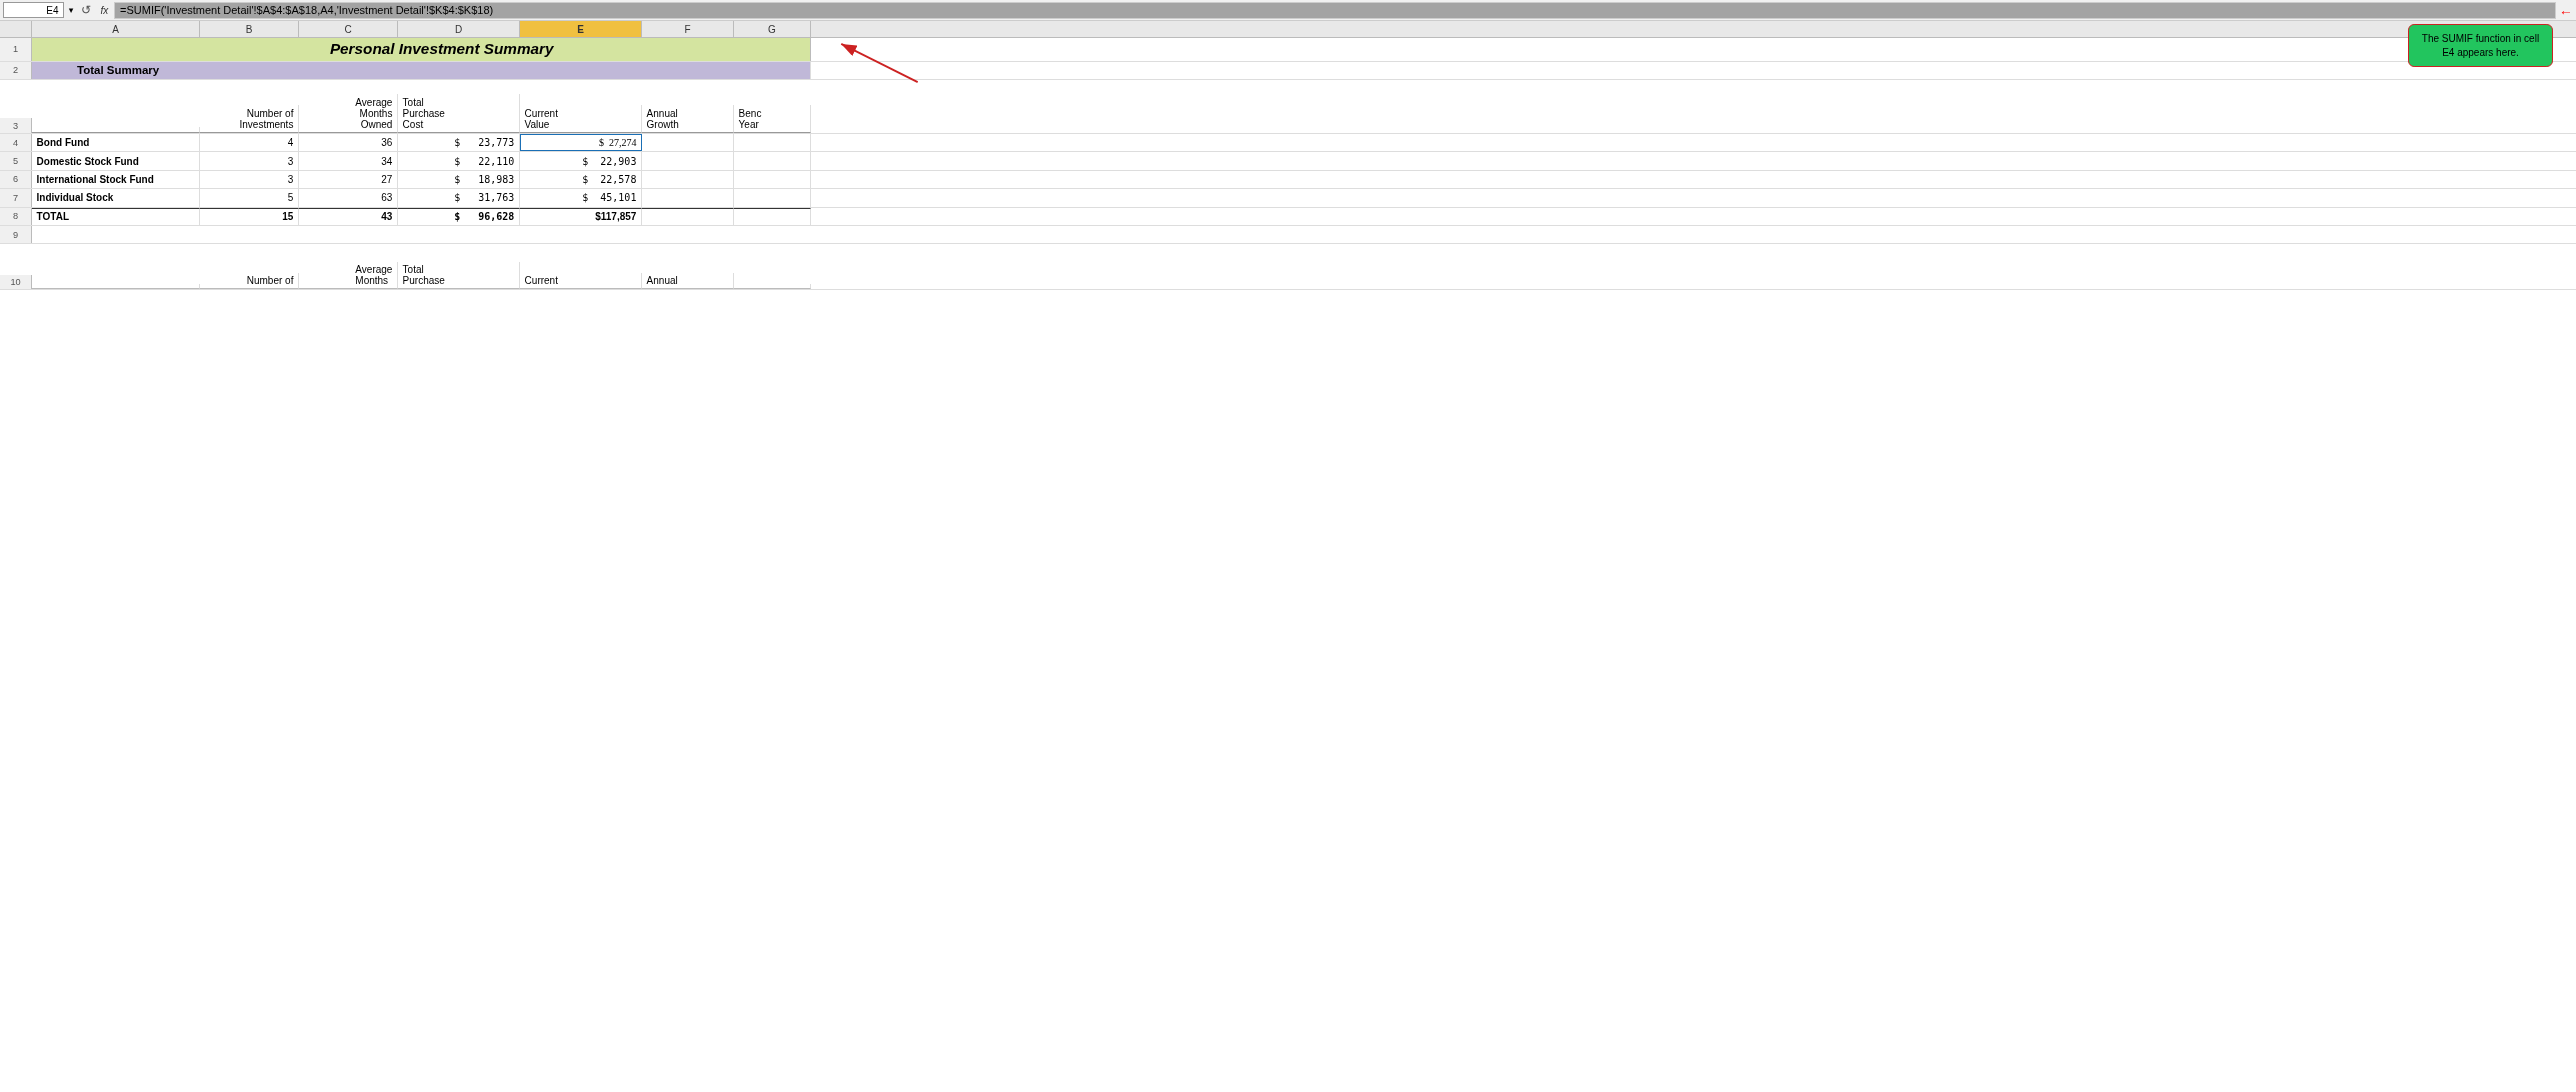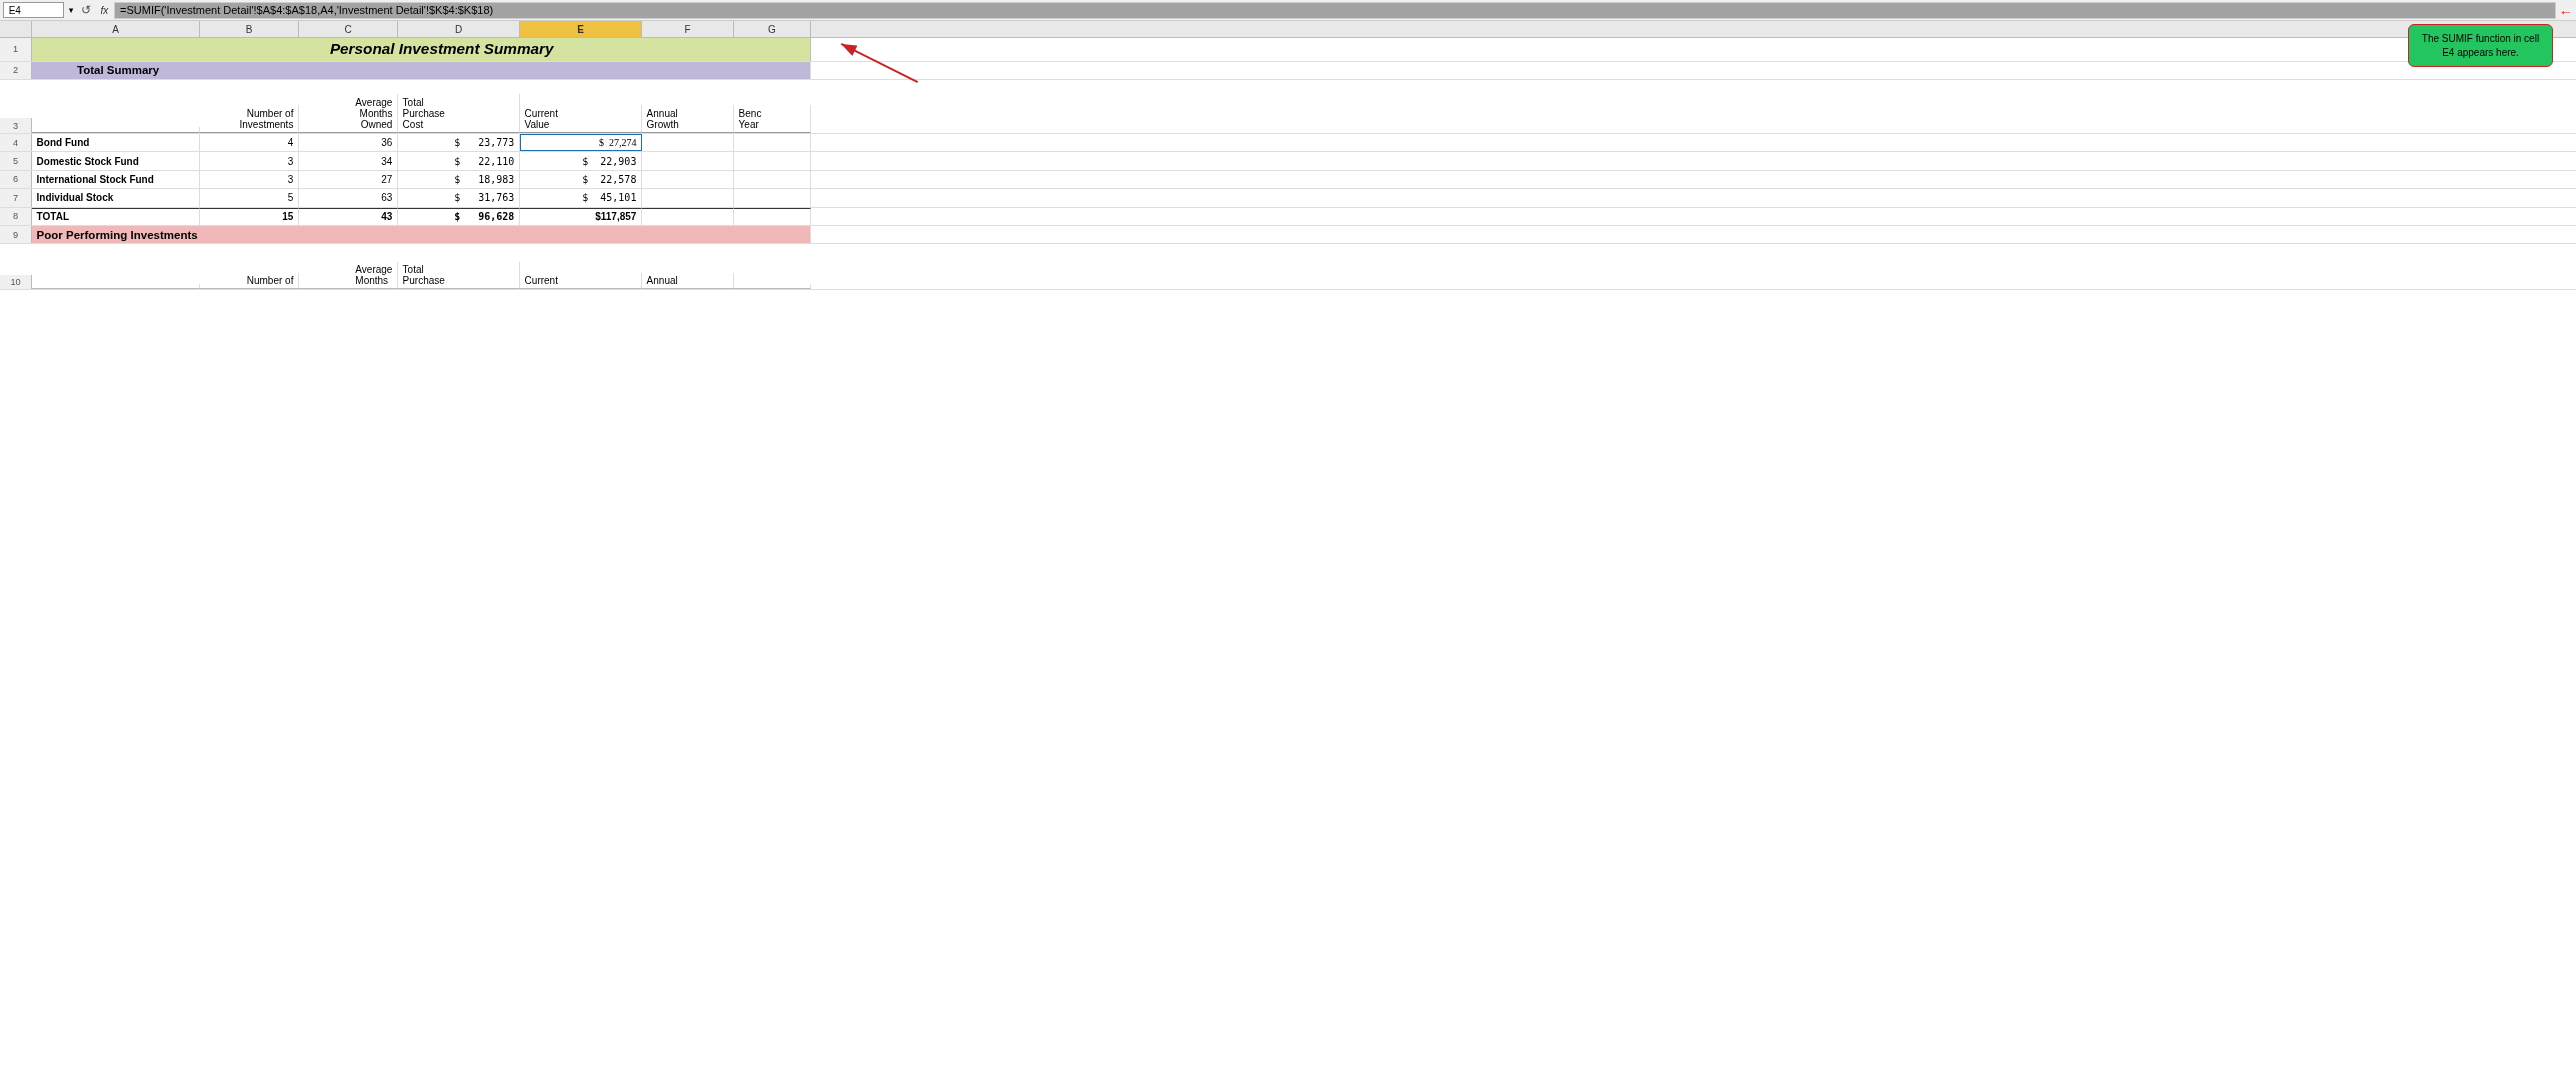--- a/index.html
+++ b/index.html
@@ -19,21 +19,21 @@
       height: 21.4px;
       padding: 0 3.1px;
       gap: 3.1px;
     }
     .cell-ref-box {
       border: 0.8px solid #999;
       background: #fff;
       padding: 1.5px 4.6px;
       font-size: 10px;
       width: 61px;
-      text-align: left;
+      text-align: right;
     }
     .dropdown-arrow {
       font-size: 7.7px;
       cursor: pointer;
     }
     .undo-btn {
       font-size: 12.2px;
       color: #555;
       cursor: pointer;
       padding: 0 3.1px;
@@ -322,21 +322,20 @@
       <div class="cell col-b right bold">15</div>
       <div class="cell col-c right bold">43</div>
       <div class="cell col-d bold" style="justify-content:flex-end; font-family: monospace;">$&nbsp;&nbsp; 96,628</div>
       <div class="cell col-e bold" style="justify-content:flex-end; font-family: Liberation Sans, sans-serif;">$117,857</div>
       <div class="cell col-f"></div>
       <div class="cell col-g"></div>
     </div>
 
     <div class="spreadsheet-row">
       <div class="row-num">9</div>
-      <div class="cell col-a poor-header-cell" style="width: calc(168px + 99px + 99px + 122px + 122px + 92px + 77px); min-width: calc(168px + 99px + 99px + 122px + 122px + 92px + 77px);">Poor Performing Investments</div>
     </div>
 
     <div class="spreadsheet-row bottom-col-label-row" style="height:46px; align-items:flex-end;">
       <div class="row-num">10</div>
       <div class="cell col-a"></div>
       <div class="cell col-b right" style="align-items:flex-end;">Number of</div>
       <div class="cell col-c right" style="white-space:pre-line; align-items:flex-end;">Average<br>Months</div>
       <div class="cell col-d" style="white-space:pre-line; align-items:flex-end;">Total<br>Purchase</div>
       <div class="cell col-e" style="align-items:flex-end;">Current</div>
       <div class="cell col-f" style="align-items:flex-end;">Annual</div>

